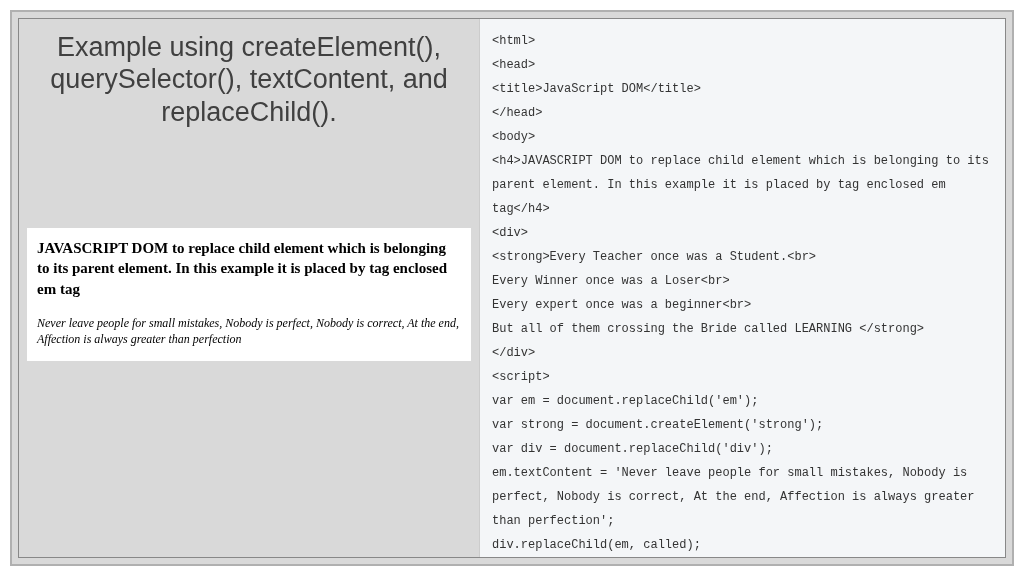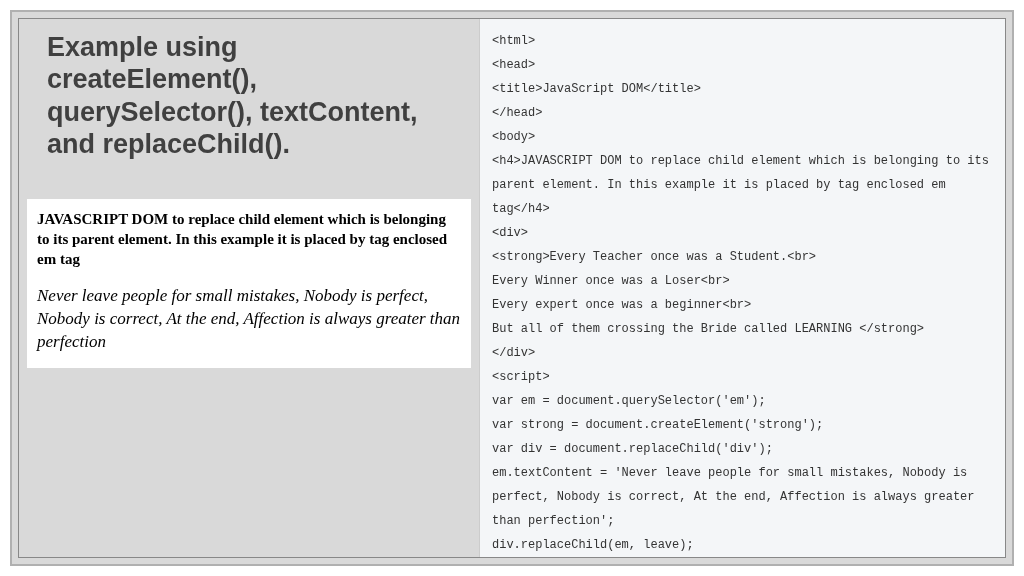--- a/index.html
+++ b/index.html
@@ -25,44 +25,45 @@
       position: relative;
     }
     .left-panel {
       width: 460px;
       padding: 12px 18px;
       display: flex;
       flex-direction: column;
     }
     .title {
       font-family: "Segoe UI Light", "Segoe UI", sans-serif;
-      font-weight: 700;
+      font-weight: 400;
       font-size: 27px;
       line-height: 1.2;
+      text-align: center;
       color: #404040;
+      margin-bottom: 100px;
       padding: 0 10px;
     }
     .output-box {
       background: #ffffff;
       padding: 10px 10px 14px 10px;
       margin-left: -10px;
       margin-right: -10px;
-      margin-top: 38px;
     }
     .output-heading {
       font-family: "Times New Roman", serif;
       font-weight: bold;
       font-size: 15px;
       line-height: 1.35;
       margin-bottom: 16px;
     }
     .output-em {
       font-family: "Times New Roman", serif;
       font-style: italic;
-      font-size: 17px;
+      font-size: 12px;
       line-height: 1.35;
     }
     .right-panel {
       flex: 1;
       background: #f4f6f8;
       border-left: 1px solid #ccc;
       padding: 10px 12px;
       font-family: "Courier New", monospace;
       font-size: 12px;
       line-height: 2.0;
@@ -90,22 +91,22 @@
 <span>&lt;/head&gt;</span>
 <span>&lt;body&gt;</span>
 <span>&lt;h4&gt;JAVASCRIPT DOM to replace child element which is belonging to its parent element. In this example it is placed by tag enclosed em tag&lt;/h4&gt;</span>
 <span>&lt;div&gt;</span>
 <span>&lt;strong&gt;Every Teacher once was a Student.&lt;br&gt;</span>
 <span>Every Winner once was a Loser&lt;br&gt;</span>
 <span>Every expert once was a beginner&lt;br&gt;</span>
 <span>But all of them crossing the Bride called LEARNING &lt;/strong&gt;</span>
 <span>&lt;/div&gt;</span>
 <span>&lt;script&gt;</span>
-<span>var em = document.querySelector('em');</span>
+<span>var em = document.replaceChild('em');</span>
 <span>var strong = document.createElement('strong');</span>
 <span>var div = document.replaceChild('div');</span>
 <span>em.textContent = 'Never leave people for small mistakes, Nobody is perfect, Nobody is correct, At the end, Affection is always greater than perfection';</span>
-<span>div.replaceChild(em, leave);</span>
+<span>div.replaceChild(em, called);</span>
 
 
 </div>
   </div>
 </div>
 
 </body></html>

